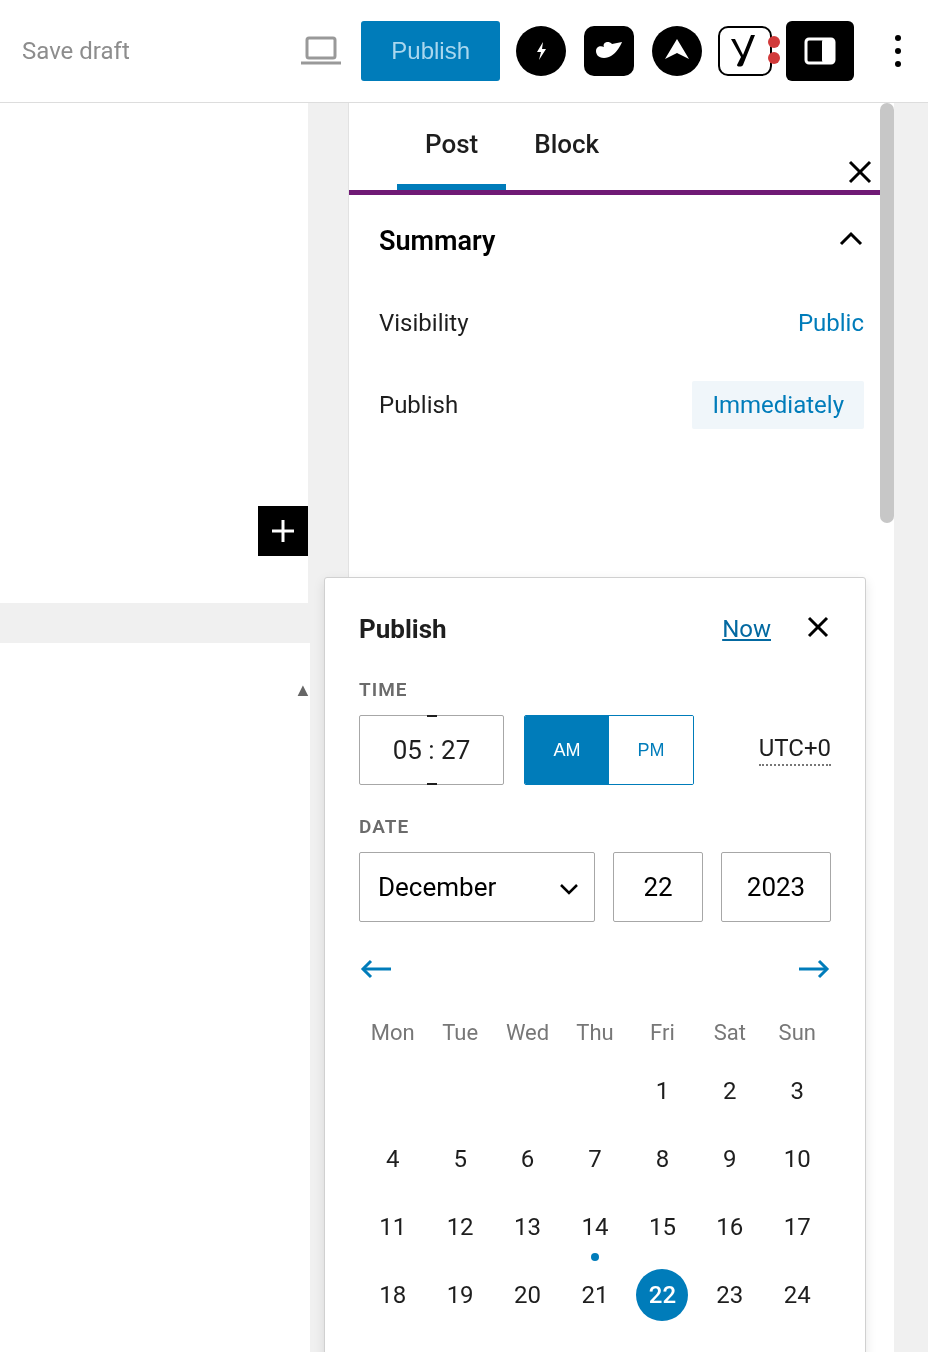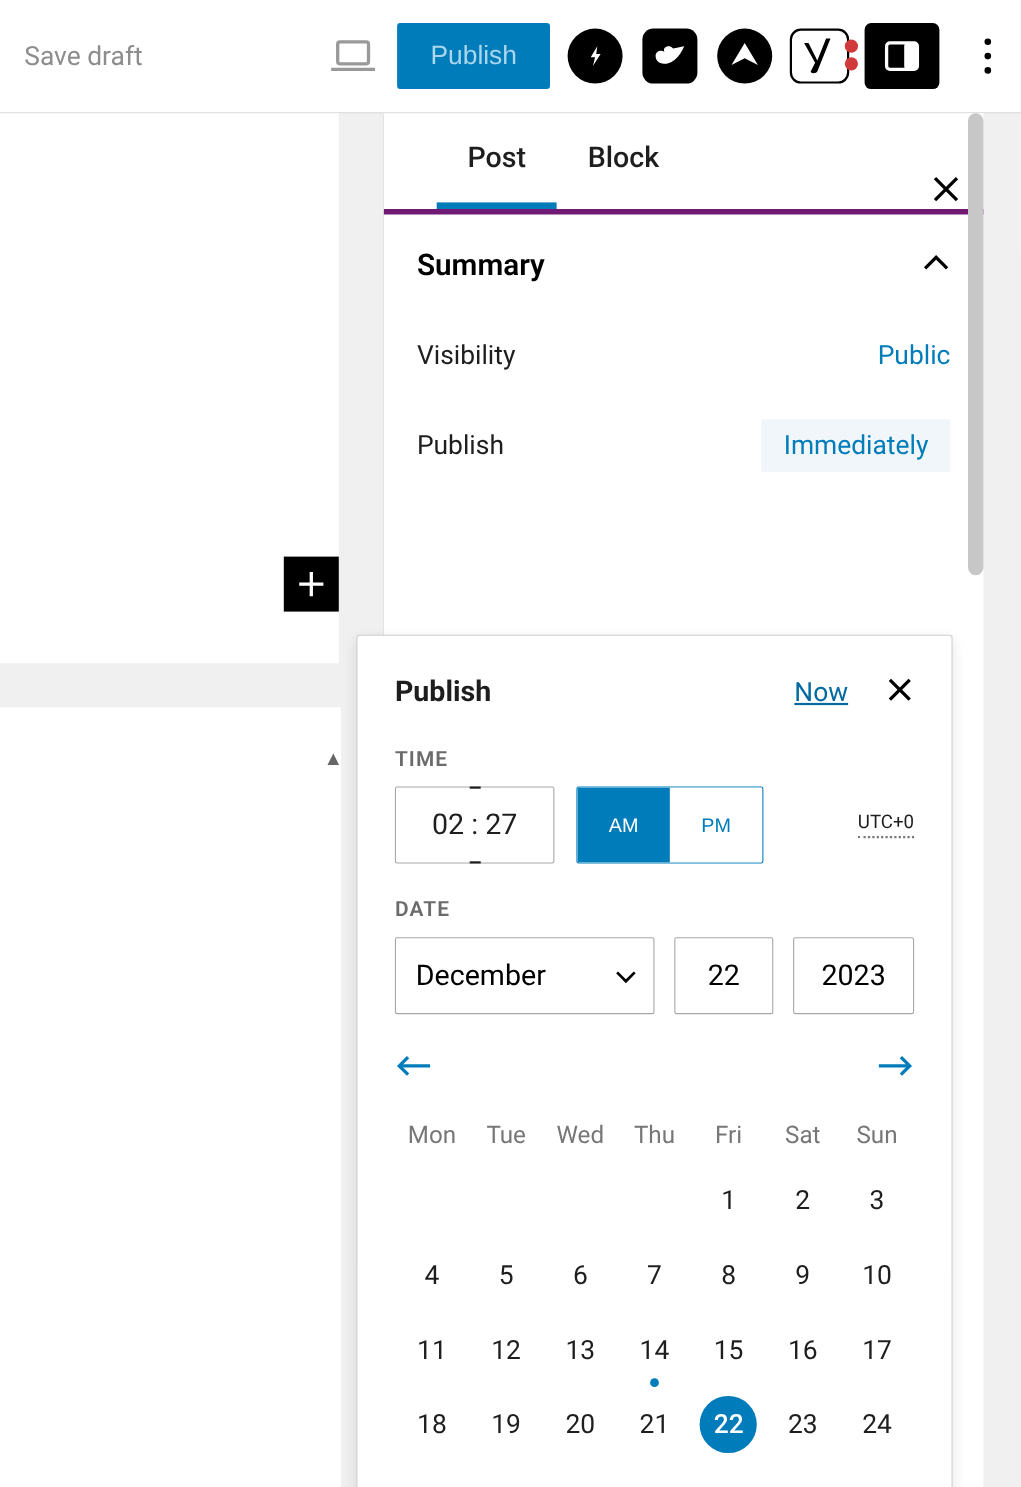--- a/index.html
+++ b/index.html
@@ -184,21 +184,21 @@
   .time-box.hm .tick { position:absolute; width:10px; height:2px; background:#1e1e1e; left:50%; transform:translateX(-50%);}
   .time-box.hm .tick.t1{ top:-1px;} .time-box.hm .tick.t2{ bottom:-1px;}
   .ampm {
     display:flex; border:1px solid #007cba; border-radius:2px; overflow:hidden; height:70px;
   }
   .ampm button {
     width:84px; border:none; font-size:18px; font-weight:500;
     background:#fff; color:#007cba; cursor:pointer;
   }
   .ampm button.sel { background:#007cba; color:#fff; }
-  .tz { margin-left:auto; font-size:17px; color:#1e1e1e;
+  .tz { margin-left:auto; font-size:24px; color:#1e1e1e;
         border-bottom:2px dotted #777; padding-bottom:2px;}
   .date-row { display:flex; gap:18px; margin-bottom: 36px;}
   .select-box {
     border:1px solid #a7a7a7; border-radius:2px; height:70px;
     display:flex; align-items:center; padding:0 18px;
     font-size:26px; position:relative; cursor:pointer;
   }
   .select-box.month{ flex:1; }
   .select-box.day{ width:90px; justify-content:center;}
   .select-box.year{ width:110px; justify-content:center;}
@@ -331,21 +331,21 @@
             <line x1="22" y1="4" x2="4" y2="22" stroke="#000" stroke-width="3"></line>
           </svg>
       </span>
     </div>
 
     <div class="field-label">TIME</div>
     <div class="time-row">
       <div class="time-box hm">
         <span class="tick t1"></span>
           <span class="tick t2"></span>
-        <span>02</span>
+        <span>05</span>
         <span>&nbsp;:&nbsp;</span>
         <span>27</span>
       </div>
       <div class="ampm">
         <button class="sel">AM</button>
         <button>PM</button>
       </div>
       <span class="tz">UTC+0</span>
     </div>
 

